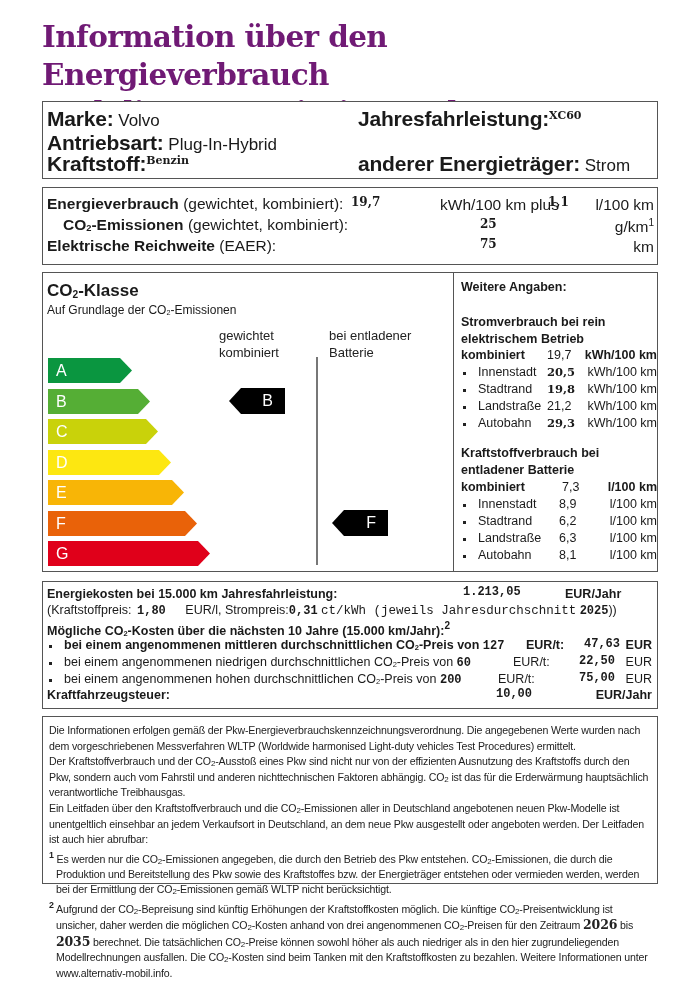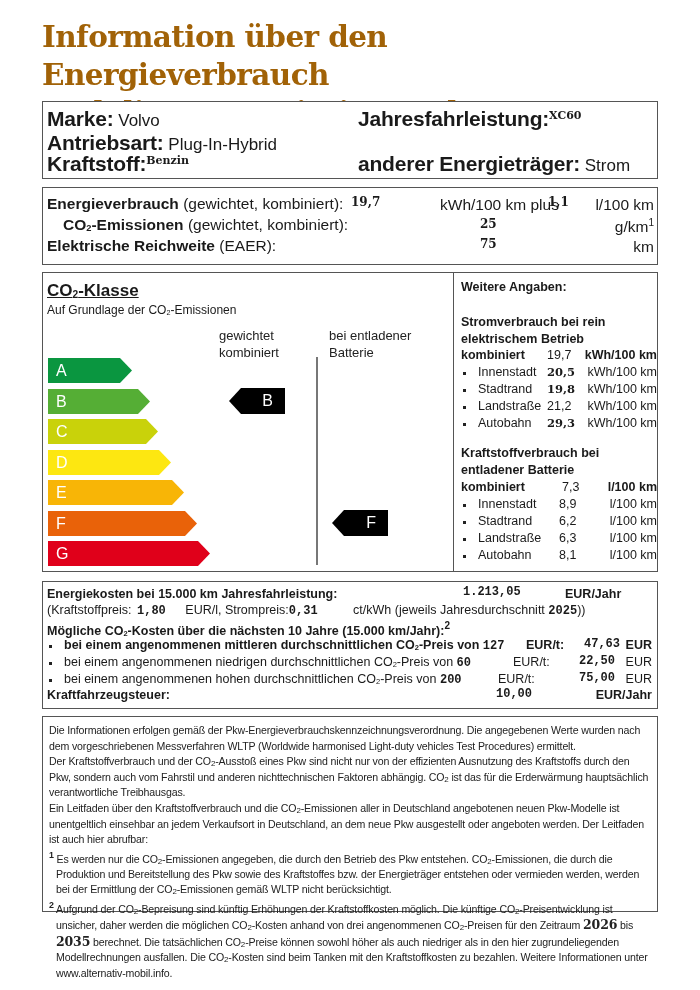--- a/index.html
+++ b/index.html
@@ -1,19 +1,19 @@
 <!DOCTYPE html>
 <html><head>
 <meta charset="utf-8">
 <style>
   * { box-sizing: border-box; margin: 0; padding: 0; }
   html, body { width: 700px; height: 990px; background: #ffffff; overflow: hidden; }
   body { position: relative; font-family: "Liberation Sans", "DejaVu Sans", sans-serif; color: #1a1a1a; }
 
-  .title { position: absolute; left: 42px; top: 18px; width: 620px; font-family: "DejaVu Serif", "Liberation Serif", serif; font-weight: bold; font-size: 29.5px; line-height: 38px; color: #a16207; letter-spacing: -0.6px; }
+  .title { position: absolute; left: 42px; top: 18px; width: 620px; font-family: "DejaVu Serif", "Liberation Serif", serif; font-weight: bold; font-size: 29.5px; line-height: 38px; color: #701a75; letter-spacing: -0.6px; }
   .title sub, .sub2 { font-size: 0.6em; vertical-align: -0.15em; line-height: 0; }
 
   .box { position: absolute; left: 42px; width: 616px; border: 1.5px solid #555; background: #fff; }
   .b { font-weight: bold; }
   .abs { position: absolute; white-space: nowrap; }
 
   
   #box1 { top: 101px; height: 78px; font-size: 17px; }
   #box1 .abs { font-size: 17px; }
   #box1 .label { font-weight: bold; font-size: 21px; letter-spacing: -0.2px; }
@@ -49,21 +49,21 @@
   .row .val { position: absolute; }
   .row .vserif { font-family: "DejaVu Serif", "Liberation Serif", serif; font-weight: bold; font-size: 11.5px; }
 
   
   #box4 { top: 581px; height: 128px; font-size: 12.5px; }
   #box4 .abs { font-size: 12.5px; }
   #box4 .v { font-family: Liberation Mono, monospace; font-weight: bold; font-size: 12px; }
   #box4 .bullet { position: absolute; width: 3px; height: 3px; background: #222; }
 
   
-  #box5 { top: 716px; height: 196px; padding: 6px 6px 0 6px; font-size: 10.6px; line-height: 15.6px; color: #222; letter-spacing: -0.15px; }
+  #box5 { top: 716px; height: 168px; padding: 6px 6px 0 6px; font-size: 10.6px; line-height: 15.6px; color: #222; letter-spacing: -0.15px; }
   #box5 p { margin: 0; }
   #box5 .fn { padding-left: 7px; text-indent: -7px; }
   #box5 .sub2 { font-size: 0.75em; }
   #box5 .serifb { font-family: "DejaVu Serif", "Liberation Serif", serif; font-weight: bold; font-size: 12.5px; }
 </style>
 </head>
 <body>
 
 <div class="title">
   <div>Information über den Energieverbrauch</div>
@@ -110,21 +110,21 @@
 
   <div class="abs" style="left:4px; top:49px;">
     <span class="b">Elektrische Reichweite</span>
     <span>(EAER):</span>
   </div>
   <div class="abs v" style="left:437px; top:49px;">75</div>
   <div class="abs" style="right:3px; top:50px;">km</div>
 </div>
 
 <div class="box" id="box3">
-  <div class="abs klasse-title" style="left:4px; top:8px;text-decoration:underline;"><span>CO</span><sub class="sub2">2</sub><span>-Klasse</span></div>
+  <div class="abs klasse-title" style="left:4px; top:8px;"><span>CO</span><sub class="sub2">2</sub><span>-Klasse</span></div>
   <div class="abs klasse-sub" style="left:4px; top:30px;"><span>Auf Grundlage der CO</span><sub class="sub2">2</sub><span>-Emissionen</span></div>
   <div class="abs colhead" style="left:176px; top:54px;">
     <div>gewichtet</div>
     <div>kombiniert</div>
   </div>
   <div class="abs colhead" style="left:286px; top:54px;">
     <div>bei entladener</div>
     <div>Batterie</div>
   </div>
   <div class="vline"></div>
@@ -246,21 +246,21 @@
 
 <div class="box" id="box4">
   <div class="abs b" style="left:4px; top:5px;">Energiekosten bei 15.000 km Jahresfahrleistung:</div>
   <div class="abs v" style="left:420px; top:3px;">1.213,05</div>
   <div class="abs b" style="left:522px; top:5px;">EUR/Jahr</div>
 
   <div class="abs" style="left:4px; top:21px;">
     <span>(Kraftstoffpreis:</span>
     <span class="v" style="margin-left:2px;">1,80</span>
     <span style="margin-left:16px;">EUR/l, Strompreis:</span><span class="v">0,31</span>
-    <span style="margin-left:32px;">ct/kWh (jeweils Jahresdurchschnitt</span>
+    <span style="margin-left:0;font-family:Liberation Mono, monospace;">ct/kWh (jeweils Jahresdurchschnitt</span>
     <span class="v">2025</span><span>))</span>
   </div>
 
   <div class="abs b" style="left:4px; top:38px;"><span>Mögliche CO</span><sub class="sub2">2</sub><span>-Kosten über die nächsten 10 Jahre (15.000 km/Jahr):</span><span class="supn">2</span></div>
 
   <div id="scenarios">
       <div>
         <span class="bullet" style="left:6px; top:63px;"></span>
         <span class="abs" style="left:21px; top:56px; font-weight:bold;"><span>bei einem angenommenen mittleren durchschnittlichen CO</span><sub class="sub2">2</sub><span>-Preis von</span> <span class="v">127</span></span>
         <span class="abs" style="left:483px; top:56px; font-weight:bold;">EUR/t:</span>

